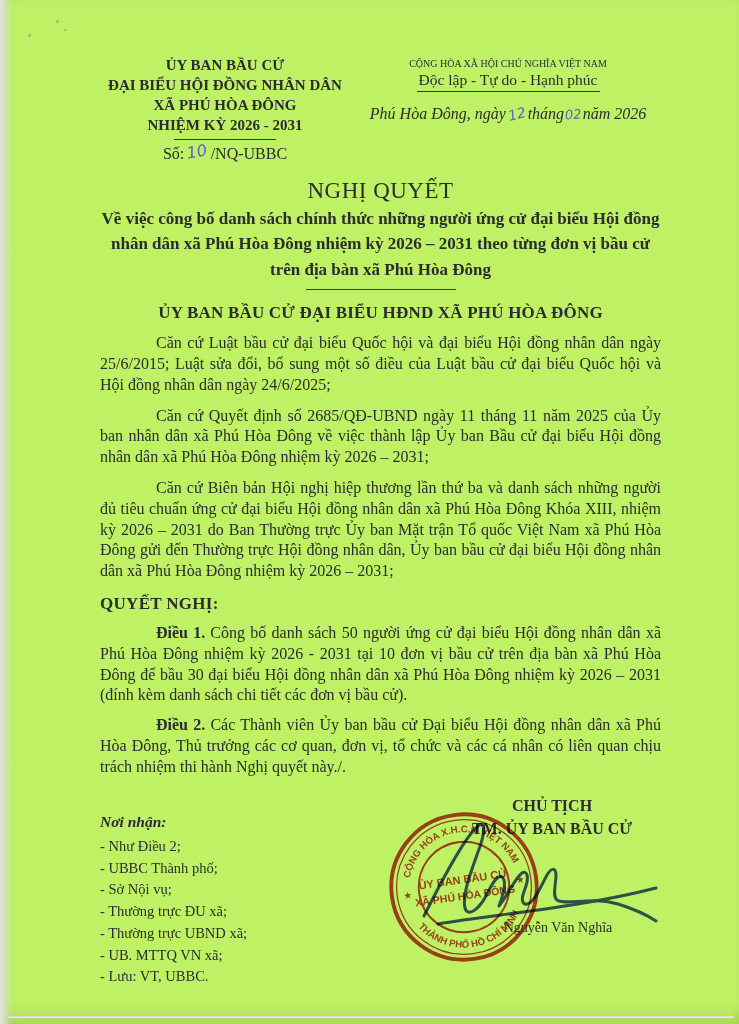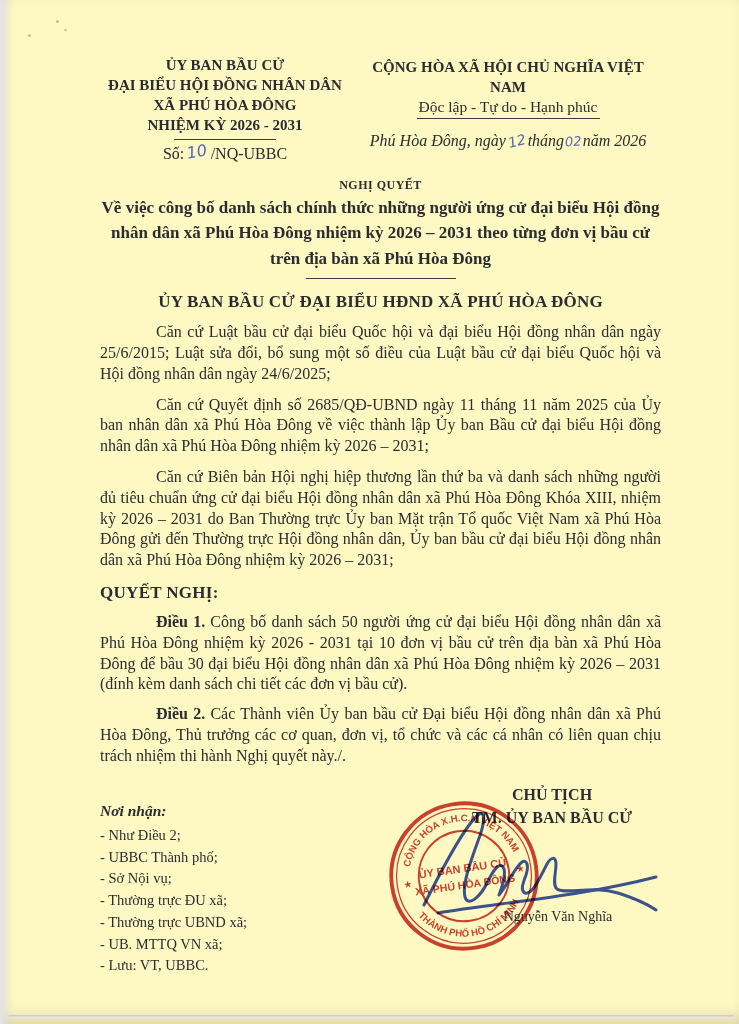--- a/index.html
+++ b/index.html
@@ -1,21 +1,21 @@
 <!DOCTYPE html>
 <html><head>
 <meta charset="utf-8">
 <style>
   * { box-sizing: border-box; }
   html, body { margin: 0; padding: 0; background: #ffffff; }
   .page {
     position: relative;
     width: 739px;
     height: 1024px;
-    background: #fef9c3;
+    background: #bef264;
     overflow: hidden;
     font-family: "Liberation Serif", serif;
     color: #2b2b30;
     box-shadow: inset 16px 0 14px -12px rgba(0,0,0,0.10),
                 inset -8px 0 10px -9px rgba(0,0,0,0.06),
                 inset 0 -22px 16px -14px rgba(0,0,0,0.12),
                 inset 0 10px 10px -9px rgba(0,0,0,0.04);
   }
   .page::after {
     content: "";
@@ -34,39 +34,39 @@
 
   .content { position: relative; padding: 56px 78px 0 100px; }
 
   
   .header { display: flex; justify-content: space-between; align-items: flex-start; }
   .h-left  { width: 250px; text-align: center; }
   .h-left .bold-line { font-weight: bold; font-size: 15px; line-height: 1.33; }
   .h-rule { width: 102px; border-bottom: 1.5px solid #3a3a40; margin: 3px auto 0; }
   .so-line { font-size: 16px; margin-top: 4px; }
   .h-right { width: 306px; text-align: center; padding-top: 1px; }
-  .h-right .nat1 { font-weight: bold; font-size: 15px; line-height: 1.35; }
+  .h-right .nat1 { font-weight: normal; font-size: 10px; line-height: 1.35; }
   .h-right .nat2 {
     font-weight: normal; font-size: 15.5px; display: inline-block;
     border-bottom: 1.5px solid #3a3a40; padding: 0 2px 2px;
   }
   .h-right .date-line { font-style: italic; font-size: 16px; margin-top: 13px; white-space: nowrap; }
 
   .hand {
     font-family: "DejaVu Sans", sans-serif;
     font-style: italic; font-weight: 500;
     color: #5566bb; display: inline-block;
   }
   .hand.num-so  { font-size: 16px; transform: rotate(-10deg) translateY(-2px); margin: 0 3px; }
   .hand.num-day { font-size: 14px; transform: rotate(-14deg); margin: 0 2px; }
   .hand.num-mon { font-size: 13px; transform: rotate(-4deg); margin: 0 1px; }
 
   
   .title { text-align: center; margin-top: 15px; }
-  .title .main { font-weight: bold; font-size: 12px; letter-spacing: .5px; }
+  .title .main { font-weight: normal; font-size: 23px; letter-spacing: .5px; }
   .title .sub  { font-weight: bold; font-size: 17px; line-height: 1.5; margin: 2px auto 0; width: 560px; }
   .title-rule { width: 150px; border-bottom: 1.6px solid #3a3a40; margin: 7px auto 0; }
 
   .issuer { text-align: center; font-weight: bold; font-size: 17px; margin-top: 13px; letter-spacing: .2px; }
 
   
   .recital {
     text-align: justify; text-indent: 56px;
     font-size: 16px; line-height: 1.3; margin: 10px 0 0;
   }

